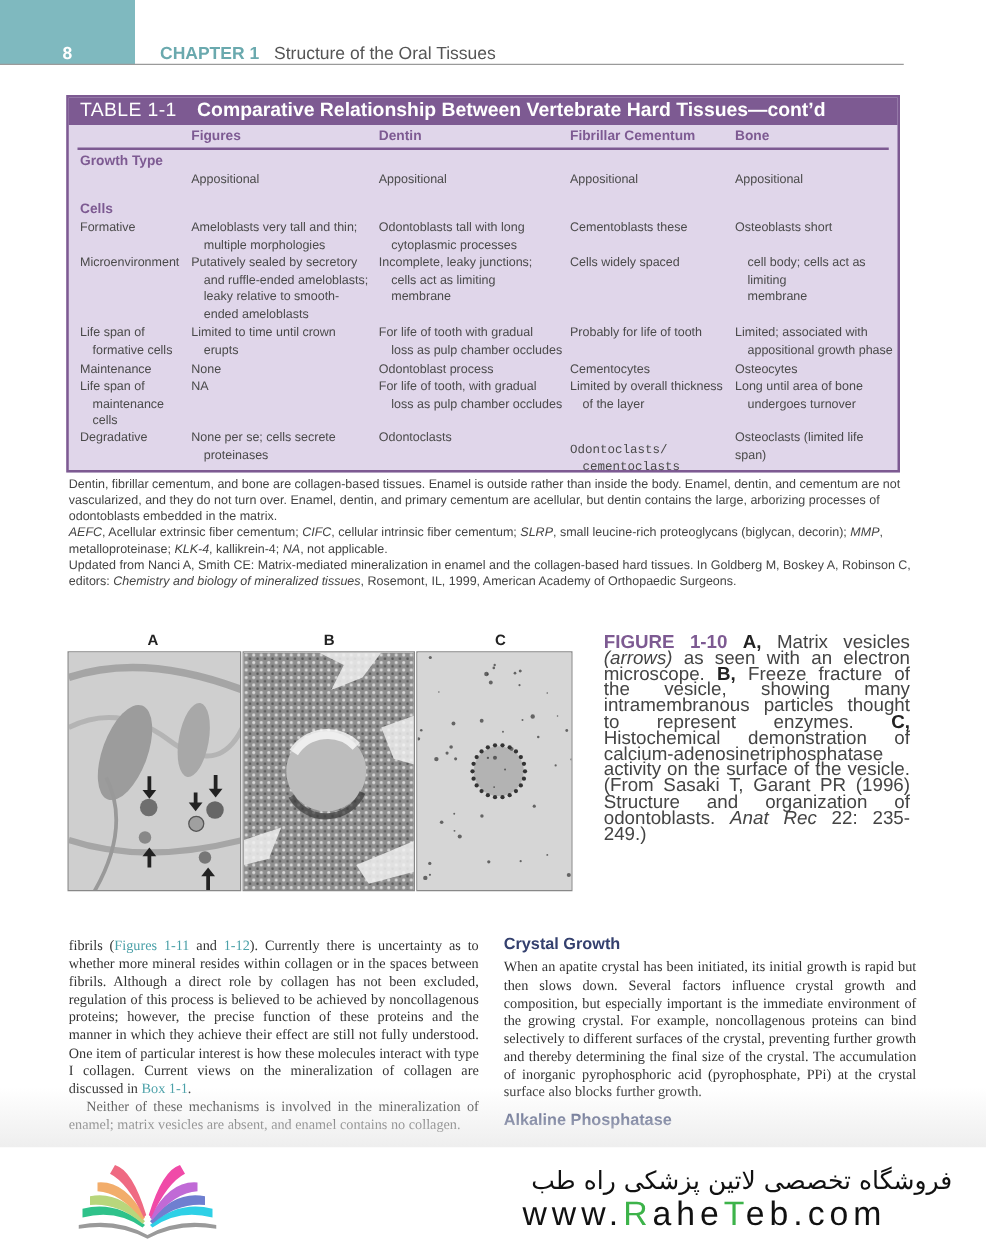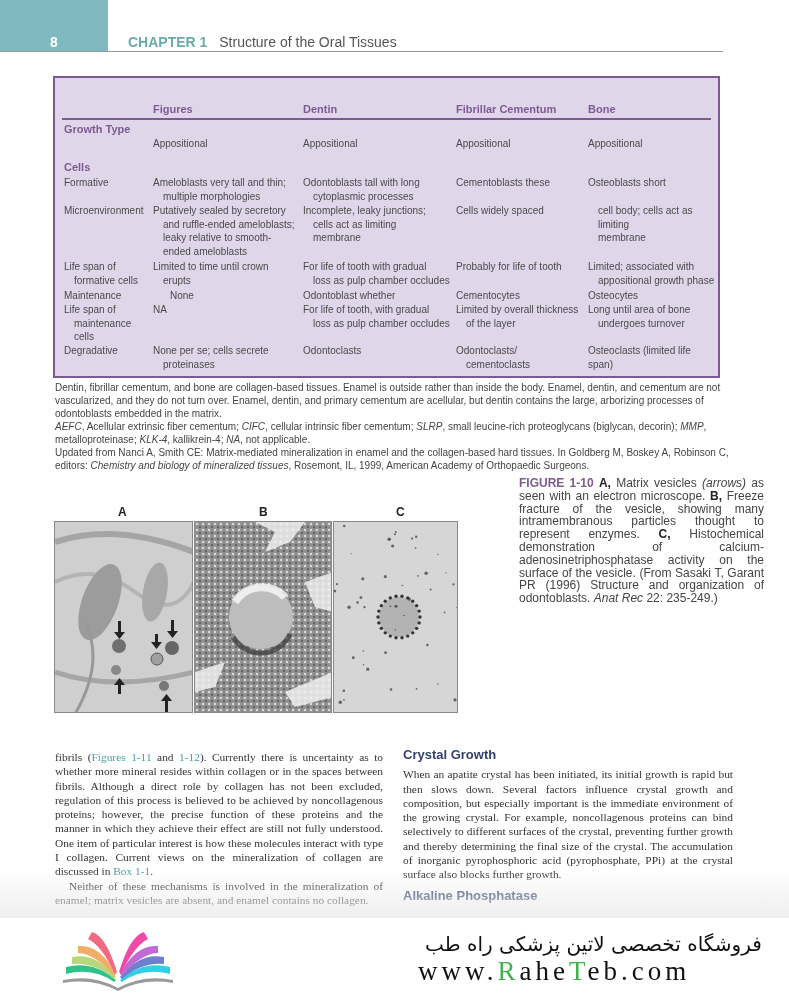--- a/index.html
+++ b/index.html
@@ -20,49 +20,53 @@
   .cell { position:absolute; font-size:10px; line-height:13.5px; color:#4a4a4a; }
   .cell .cont { padding-left:10px; }
 
   .notes { position:absolute; left:55px; top:381px; width:680px; font-size:10px; line-height:13px; color:#444; }
   .notes p { margin:0; }
   .notes i { font-style:italic; }
 
   .fig-label { position:absolute; top:505px; font-size:12px; font-weight:bold; color:#222; }
   .panel { position:absolute; top:521px; height:192px; border:1px solid #888; box-sizing:border-box; overflow:hidden; }
   .panel svg { display:block; }
-  .caption { position:absolute; left:483px; top:477px; width:245px; font-size:12px; line-height:12.8px; color:#444; text-align:justify;margin-left:36px; }
+  .caption { position:absolute; left:483px; top:508px; width:245px; font-size:15px; line-height:12.8px; color:#444; text-align:justify; }
   .caption b { color:#7d5a92; }
   .caption .blk { color:#222; font-weight:bold; }
 
   .body-text { position:absolute; font-family:"Liberation Serif", serif; font-size:11.4px; line-height:14.3px; color:#333; text-align:justify; }
   .body-text .link { color:#4aa0a8; }
   .body-text p { margin:0; }
   .body-text .indent { text-indent:14px; }
   .h2 { font-family:"Liberation Sans", sans-serif; font-weight:bold; color:#34406e; font-size:13px; }
 
   .fade { position:absolute; left:0; top:870px; width:789px; height:48px; background:linear-gradient(to bottom, rgba(255,255,255,0), rgba(235,235,235,0.85)); }
   .footer-band { position:absolute; left:0; top:918px; width:789px; height:77px; background:#fff; }
   .logo { position:absolute; left:48px; top:922px; }
   .fa-text { position:absolute; left:425px; top:932px; font-size:20px; color:#111; direction:rtl; font-family:"DejaVu Sans", sans-serif; }
-  .url { position:absolute; left:418px; top:956px; font-size:27px; letter-spacing:4px; color:#111; font-family:Liberation Serif, serif; }
+  .url { position:absolute; left:418px; top:956px; font-size:27px; letter-spacing:4px; color:#111; font-family:Liberation Sans, sans-serif; }
   .url .g { color:#3db34a; }
 </style>
 </head>
 <body>
 
 <div class="teal-block"></div>
 <div class="page-num">8</div>
 <div class="header-line"></div>
 <div class="chapter">
   <span class="ch-label">CHAPTER 1</span>
   <span>Structure of the Oral Tissues</span>
 </div>
 
 <div class="table-box">
+  <div class="table-title">
+    <span class="tnum">TABLE 1-1</span>
+    <span class="ttext">Comparative Relationship Between Vertebrate Hard Tissues—cont’d</span>
+  </div>
   <div class="colhead" style="left:98px">Figures</div>
   <div class="colhead" style="left:248px">Dentin</div>
   <div class="colhead" style="left:401px">Fibrillar Cementum</div>
   <div class="colhead" style="left:533px">Bone</div>
   <div class="col-rule"></div>
 
   <div class="sect" style="top:45px">Growth Type</div>
   <div class="sect" style="top:83px">Cells</div>
 
   <div id="table-cells">
@@ -131,25 +135,25 @@
       <div class="cell" style="left: 401px; top: 182px;">
         <div>Probably for life of tooth</div>
       </div>
       <div class="cell" style="left: 533px; top: 182px;">
         <div>Limited; associated with</div>
         <div class="cont">appositional growth phase</div>
       </div>
       <div class="cell" style="left: 9px; top: 211px;">
         <div>Maintenance</div>
       </div>
-      <div class="cell" style="left: 115px; top: 211px;">
+      <div class="cell" style="left: 98px; top: 211px;">
         <div>None</div>
       </div>
       <div class="cell" style="left: 248px; top: 211px;">
-        <div>Odontoblast whether</div>
+        <div>Odontoblast process</div>
       </div>
       <div class="cell" style="left: 401px; top: 211px;">
         <div>Cementocytes</div>
       </div>
       <div class="cell" style="left: 533px; top: 211px;">
         <div>Osteocytes</div>
       </div>
       <div class="cell" style="left: 9px; top: 225px;">
         <div>Life span of</div>
         <div class="cont">maintenance</div>
@@ -173,21 +177,21 @@
       <div class="cell" style="left: 9px; top: 266px;">
         <div>Degradative</div>
       </div>
       <div class="cell" style="left: 98px; top: 266px;">
         <div>None per se; cells secrete</div>
         <div class="cont">proteinases</div>
       </div>
       <div class="cell" style="left: 248px; top: 266px;">
         <div>Odontoclasts</div>
       </div>
-      <div class="cell" style="left: 401px; top: 266px;">
+      <div class="cell" style="left: 401px; top: 276px; font-family: Liberation Mono, monospace;">
         <div>Odontoclasts/</div>
         <div class="cont">cementoclasts</div>
       </div>
       <div class="cell" style="left: 533px; top: 266px;">
         <div>Osteoclasts (limited life span)</div>
       </div>
     </div>
 </div>
 
 <div class="notes">

